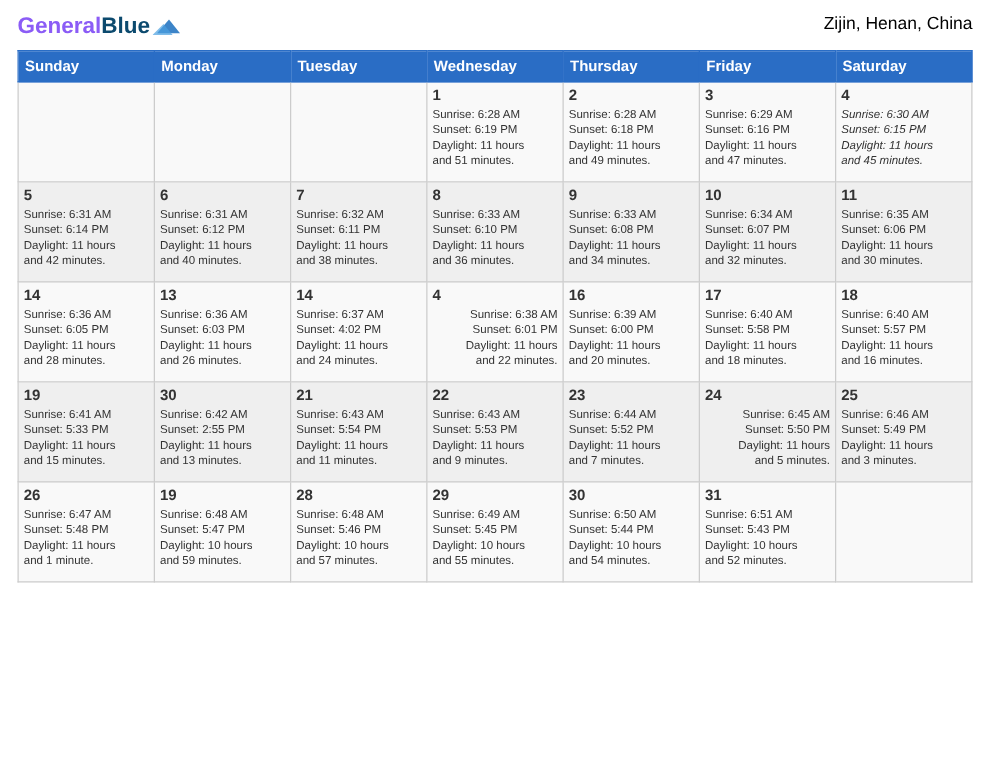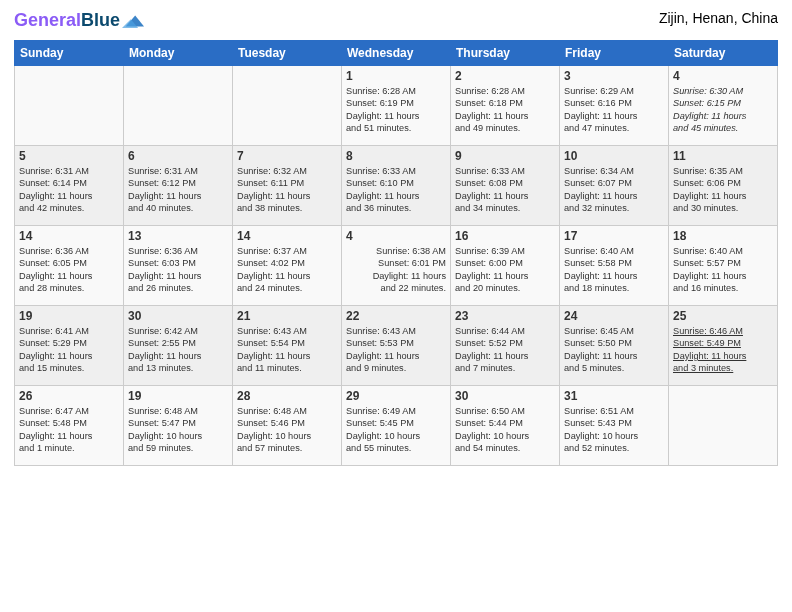--- a/index.html
+++ b/index.html
@@ -257,21 +257,21 @@
             <div class="day-info" style="white-space: pre-line;">Sunrise: 6:40 AM
 Sunset: 5:57 PM
 Daylight: 11 hours
 and 16 minutes.</div>
           </td>
         </tr>
         <tr>
           <td>
             <span class="day-num">19</span>
             <div class="day-info" style="white-space: pre-line;">Sunrise: 6:41 AM
-Sunset: 5:29 PM
+Sunset: 5:33 PM
 Daylight: 11 hours
 and 15 minutes.</div>
           </td>
           <td>
             <span class="day-num">30</span>
             <div class="day-info" style="white-space: pre-line;">Sunrise: 6:42 AM
 Sunset: 2:55 PM
 Daylight: 11 hours
 and 13 minutes.</div>
           </td>
@@ -291,28 +291,28 @@
           </td>
           <td>
             <span class="day-num">23</span>
             <div class="day-info" style="white-space: pre-line;">Sunrise: 6:44 AM
 Sunset: 5:52 PM
 Daylight: 11 hours
 and 7 minutes.</div>
           </td>
           <td>
             <span class="day-num">24</span>
-            <div class="day-info" style="white-space: pre-line;">Sunrise: 6:45 AM
+            <div class="day-info" style="white-space: pre-line; text-align: right;">Sunrise: 6:45 AM
 Sunset: 5:50 PM
 Daylight: 11 hours
 and 5 minutes.</div>
           </td>
           <td>
             <span class="day-num">25</span>
-            <div class="day-info" style="white-space: pre-line; text-decoration: underline;">Sunrise: 6:46 AM
+            <div class="day-info" style="white-space: pre-line;">Sunrise: 6:46 AM
 Sunset: 5:49 PM
 Daylight: 11 hours
 and 3 minutes.</div>
           </td>
         </tr>
         <tr>
           <td>
             <span class="day-num">26</span>
             <div class="day-info" style="white-space: pre-line;">Sunrise: 6:47 AM
 Sunset: 5:48 PM

